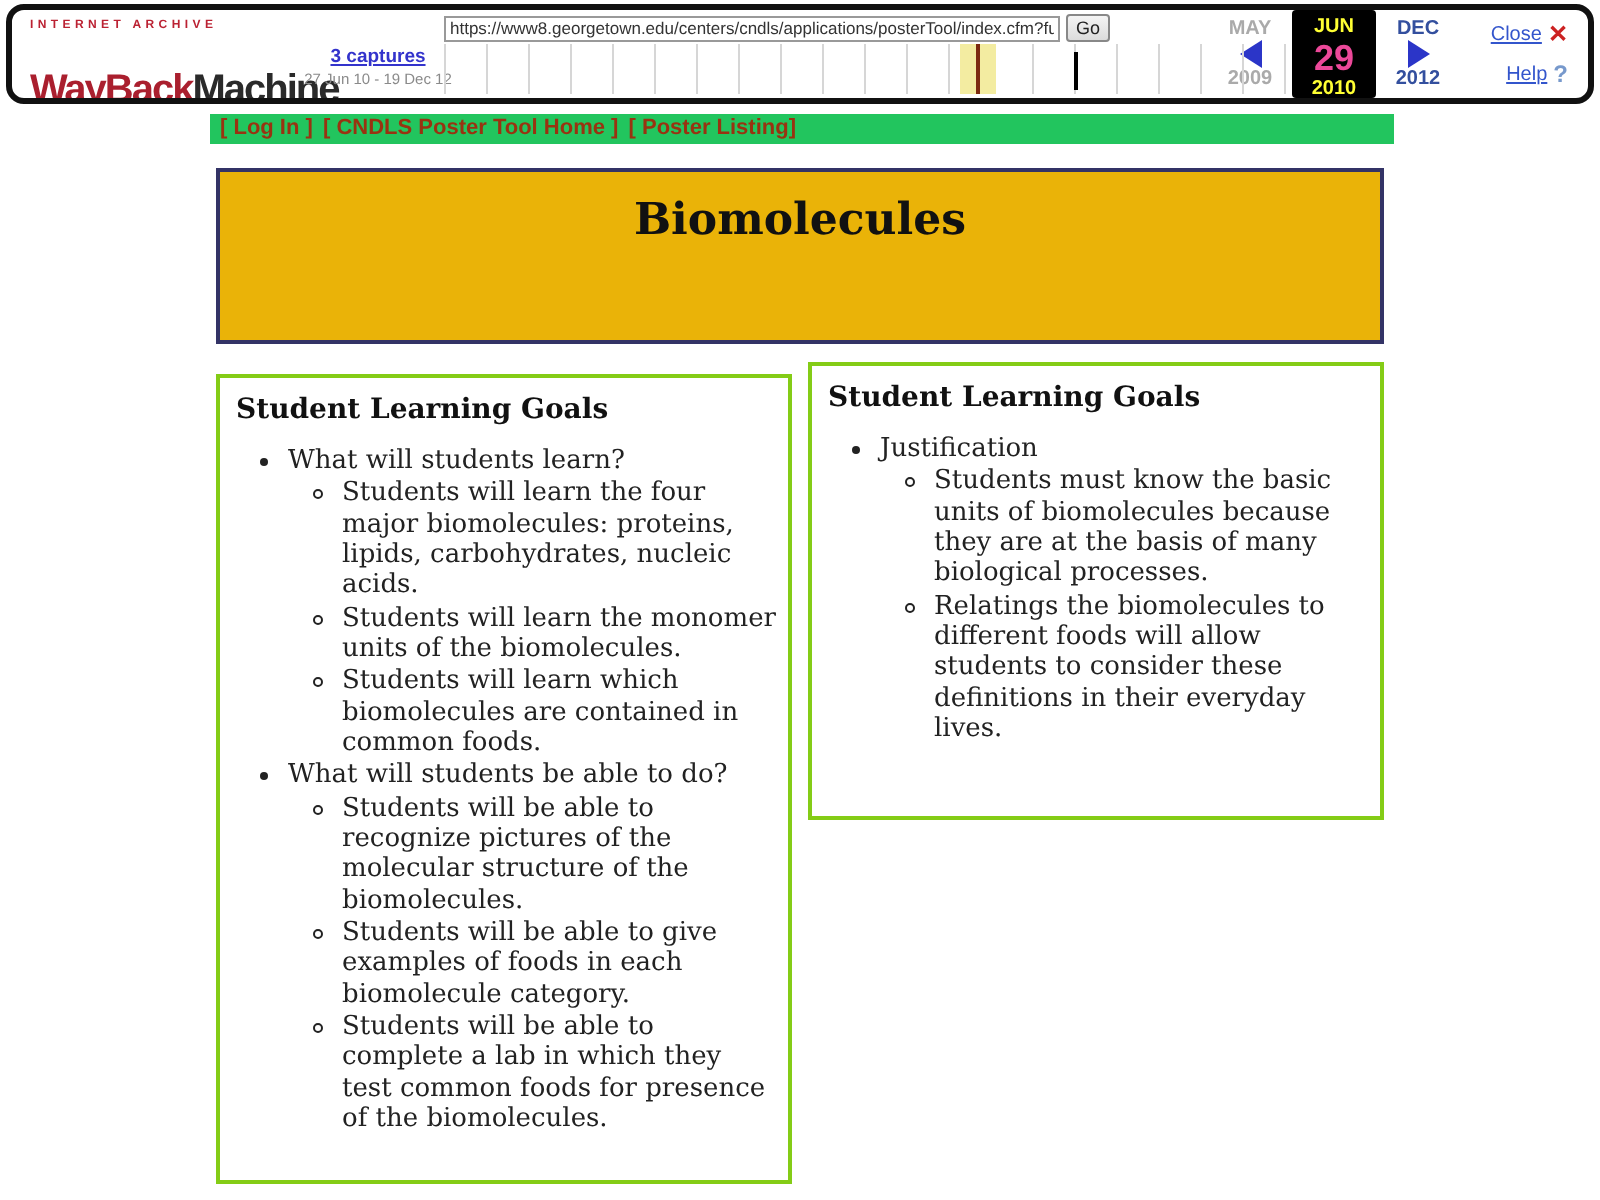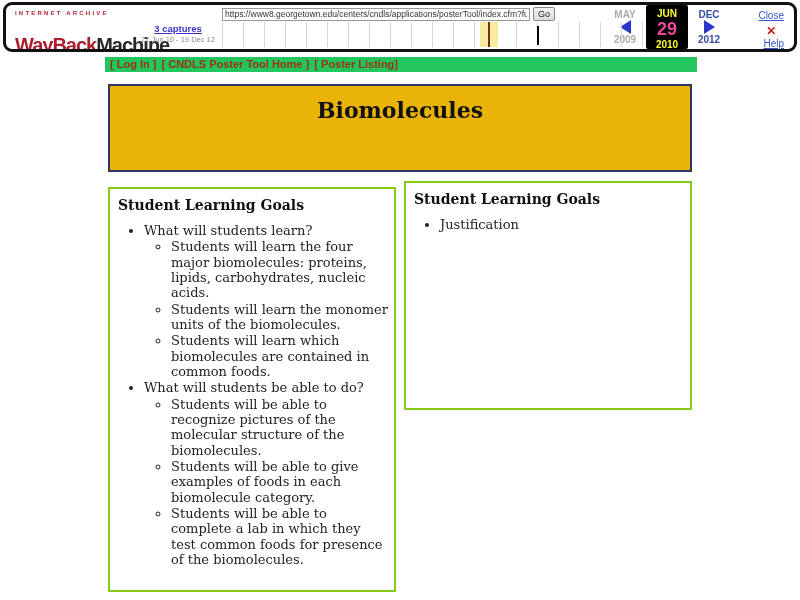--- a/index.html
+++ b/index.html
@@ -56,21 +56,21 @@
   .wb-go-btn {
     margin-left: 3px;
     font-size: 9px; color: #222;
     background: linear-gradient(#f4f4f4, #dcdcdc);
     border: 1px solid #888;
     border-radius: 2px;
     padding: 0px 4px 1px 4px;
     height: 14px;
   }
   .wb-captures {
-    position: absolute; left: 0; top: 18px;
+    position: absolute; left: 11px; top: 18px;
     width: 112px; text-align: center;
   }
   .wb-captures-link {
     font-size: 9.5px; font-weight: bold;
     color: #3333cc; text-decoration: underline;
     display: block; cursor: pointer;
   }
   .wb-captures-range {
     font-size: 7.5px; color: #8a8a8a; display: block; margin-top: 1px;
     white-space: nowrap;
@@ -110,21 +110,21 @@
     padding: 3px 2px; border-radius: 2px;
   }
   .wb-current .wb-month, .wb-current .wb-year { color: #ffff33; }
   .wb-day { font-size: 18px; font-weight: bold; line-height: 20px; color: #ec4899; }
 
   .wb-links {
     flex: 0 0 auto; width: 64px;
     display: flex; flex-direction: column; justify-content: space-between;
     padding: 5px 10px 5px 0; align-items: flex-end;
   }
-  .wb-link-row { display: flex; align-items: center; gap: 3px; cursor: pointer; flex-direction: column; }
+  .wb-link-row { display: flex; align-items: center; gap: 3px; cursor: pointer; }
   .wb-link-text { font-size: 10px; color: #3355cc; text-decoration: underline; }
   .wb-close-x { font-size: 12px; font-weight: bold; color: #cc2222; }
   .wb-help-q  { font-size: 12px; font-weight: bold; color: #7799cc; }
 
   
   .site-nav {
     margin: 5px 0 0 105px;
     width: 592px; height: 15px;
     background: #22c55e;
     font-size: 11px; font-weight: bold;
@@ -249,18 +249,22 @@
           </ul>
         </li>
       </ul>
     </div>
 
     <div class="panel panel-right">
       <div class="panel-heading">Student Learning Goals</div>
       <ul class="goals">
         <li>
           <span>Justification</span>
+          <ul class="subgoals">
+            <li>Students must know the basic units of biomolecules because they are at the basis of many biological processes.</li>
+            <li>Relatings the biomolecules to different foods will allow students to consider these definitions in their everyday lives.</li>
+          </ul>
         </li>
       </ul>
     </div>
 
   </div>
 </div>
 
 </body></html>

